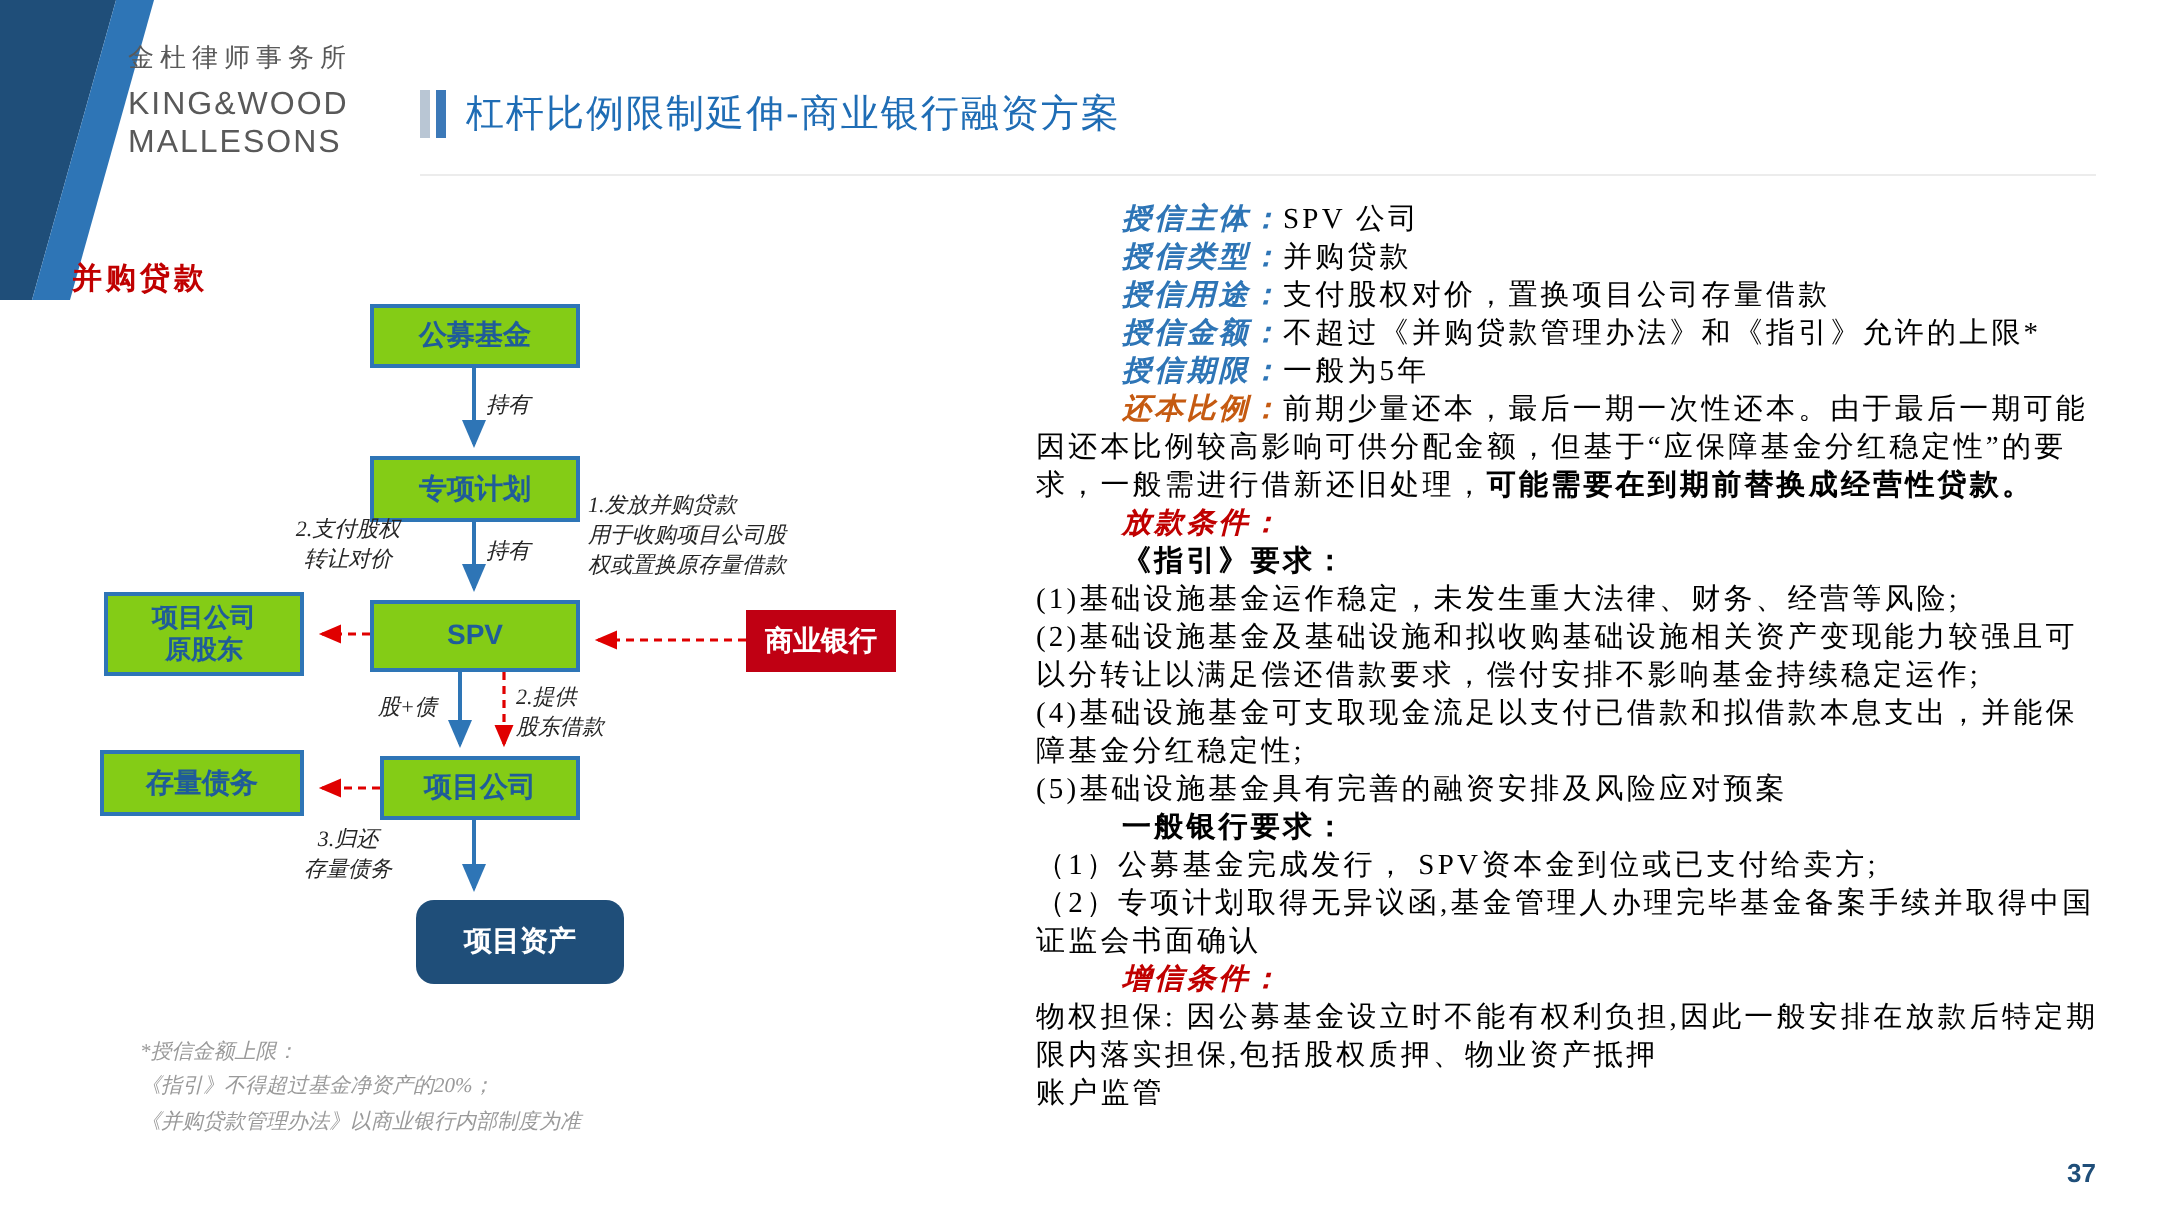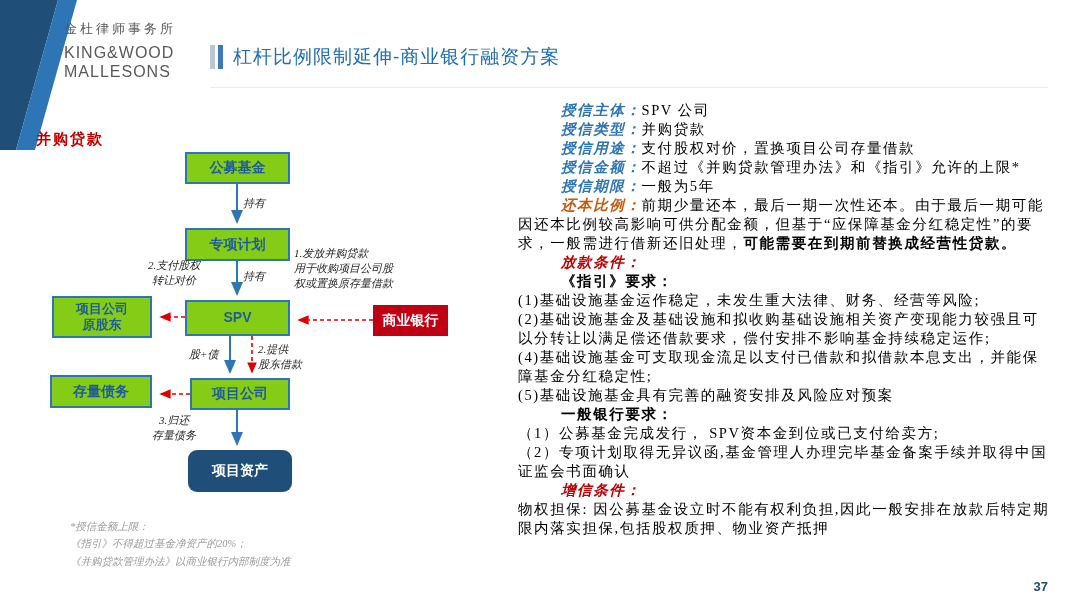--- a/index.html
+++ b/index.html
@@ -31,21 +31,21 @@
   .arrows { position: absolute; left: 0; top: 0; z-index: 1; }
   .bl { stroke: #2E75B6; stroke-width: 2; marker-end: url(#ab); }
   .rl { stroke: #E00000; stroke-width: 1.6; stroke-dasharray: 4 3; marker-end: url(#ar); }
   .node {
     position: absolute; z-index: 2; display: flex; align-items: center; justify-content: center;
     background: #84cc16; border: 2px solid #2E75B6; color: #1F5C99;
     font-weight: bold; font-size: 14px; text-align: center; white-space: pre-line; line-height: 1.25;
   }
   .node.sm { font-size: 13px; }
   .node.red { background: #C00013; border: none; color: #fff; }
-  .node.dark { background: #1F4E79; border: none; color: #fff; border-radius: 9px; }
+  .node.dark { background: #1F4E79; border: none; color: #fff; border-radius: 9px; margin-left: 20px; }
   .elabel {
     position: absolute; z-index: 3; font-style: italic; font-size: 11px; color: #262626;
     white-space: pre-line; line-height: 1.35;
     font-family: "Liberation Serif", "DejaVu Serif", serif;
   }
   .elabel.center { text-align: center; }
   .footnote {
     position: absolute; font-style: italic; font-size: 10.5px; color: #9a9a9a;
     white-space: pre-line; line-height: 1.65;
     font-family: "Liberation Serif", "DejaVu Serif", serif;
@@ -153,16 +153,17 @@
       <p class="dline"><span class="lb black-bold">《指引》要求：</span></p>
       <p class="dline"><span class="tx">(1)基础设施基金运作稳定，未发生重大法律、财务、经营等风险;</span></p>
       <p class="dline"><span class="tx">(2)基础设施基金及基础设施和拟收购基础设施相关资产变现能力较强且可以分转让以满足偿还借款要求，偿付安排不影响基金持续稳定运作;</span></p>
       <p class="dline"><span class="tx">(4)基础设施基金可支取现金流足以支付已借款和拟借款本息支出，并能保障基金分红稳定性;</span></p>
       <p class="dline"><span class="tx">(5)基础设施基金具有完善的融资安排及风险应对预案</span></p>
       <p class="dline"><span class="lb black-bold">一般银行要求：</span></p>
       <p class="dline"><span class="tx">（1）公募基金完成发行， SPV资本金到位或已支付给卖方;</span></p>
       <p class="dline"><span class="tx">（2）专项计划取得无异议函,基金管理人办理完毕基金备案手续并取得中国证监会书面确认</span></p>
       <p class="dline"><span class="lb red">增信条件：</span></p>
       <p class="dline"><span class="tx">物权担保: 因公募基金设立时不能有权利负担,因此一般安排在放款后特定期限内落实担保,包括股权质押、物业资产抵押</span></p>
+      <p class="dline"><span class="tx">账户监管</span></p>
     </div>
 
   <div class="pagenum">37</div>
 </div>
 
 </body></html>

